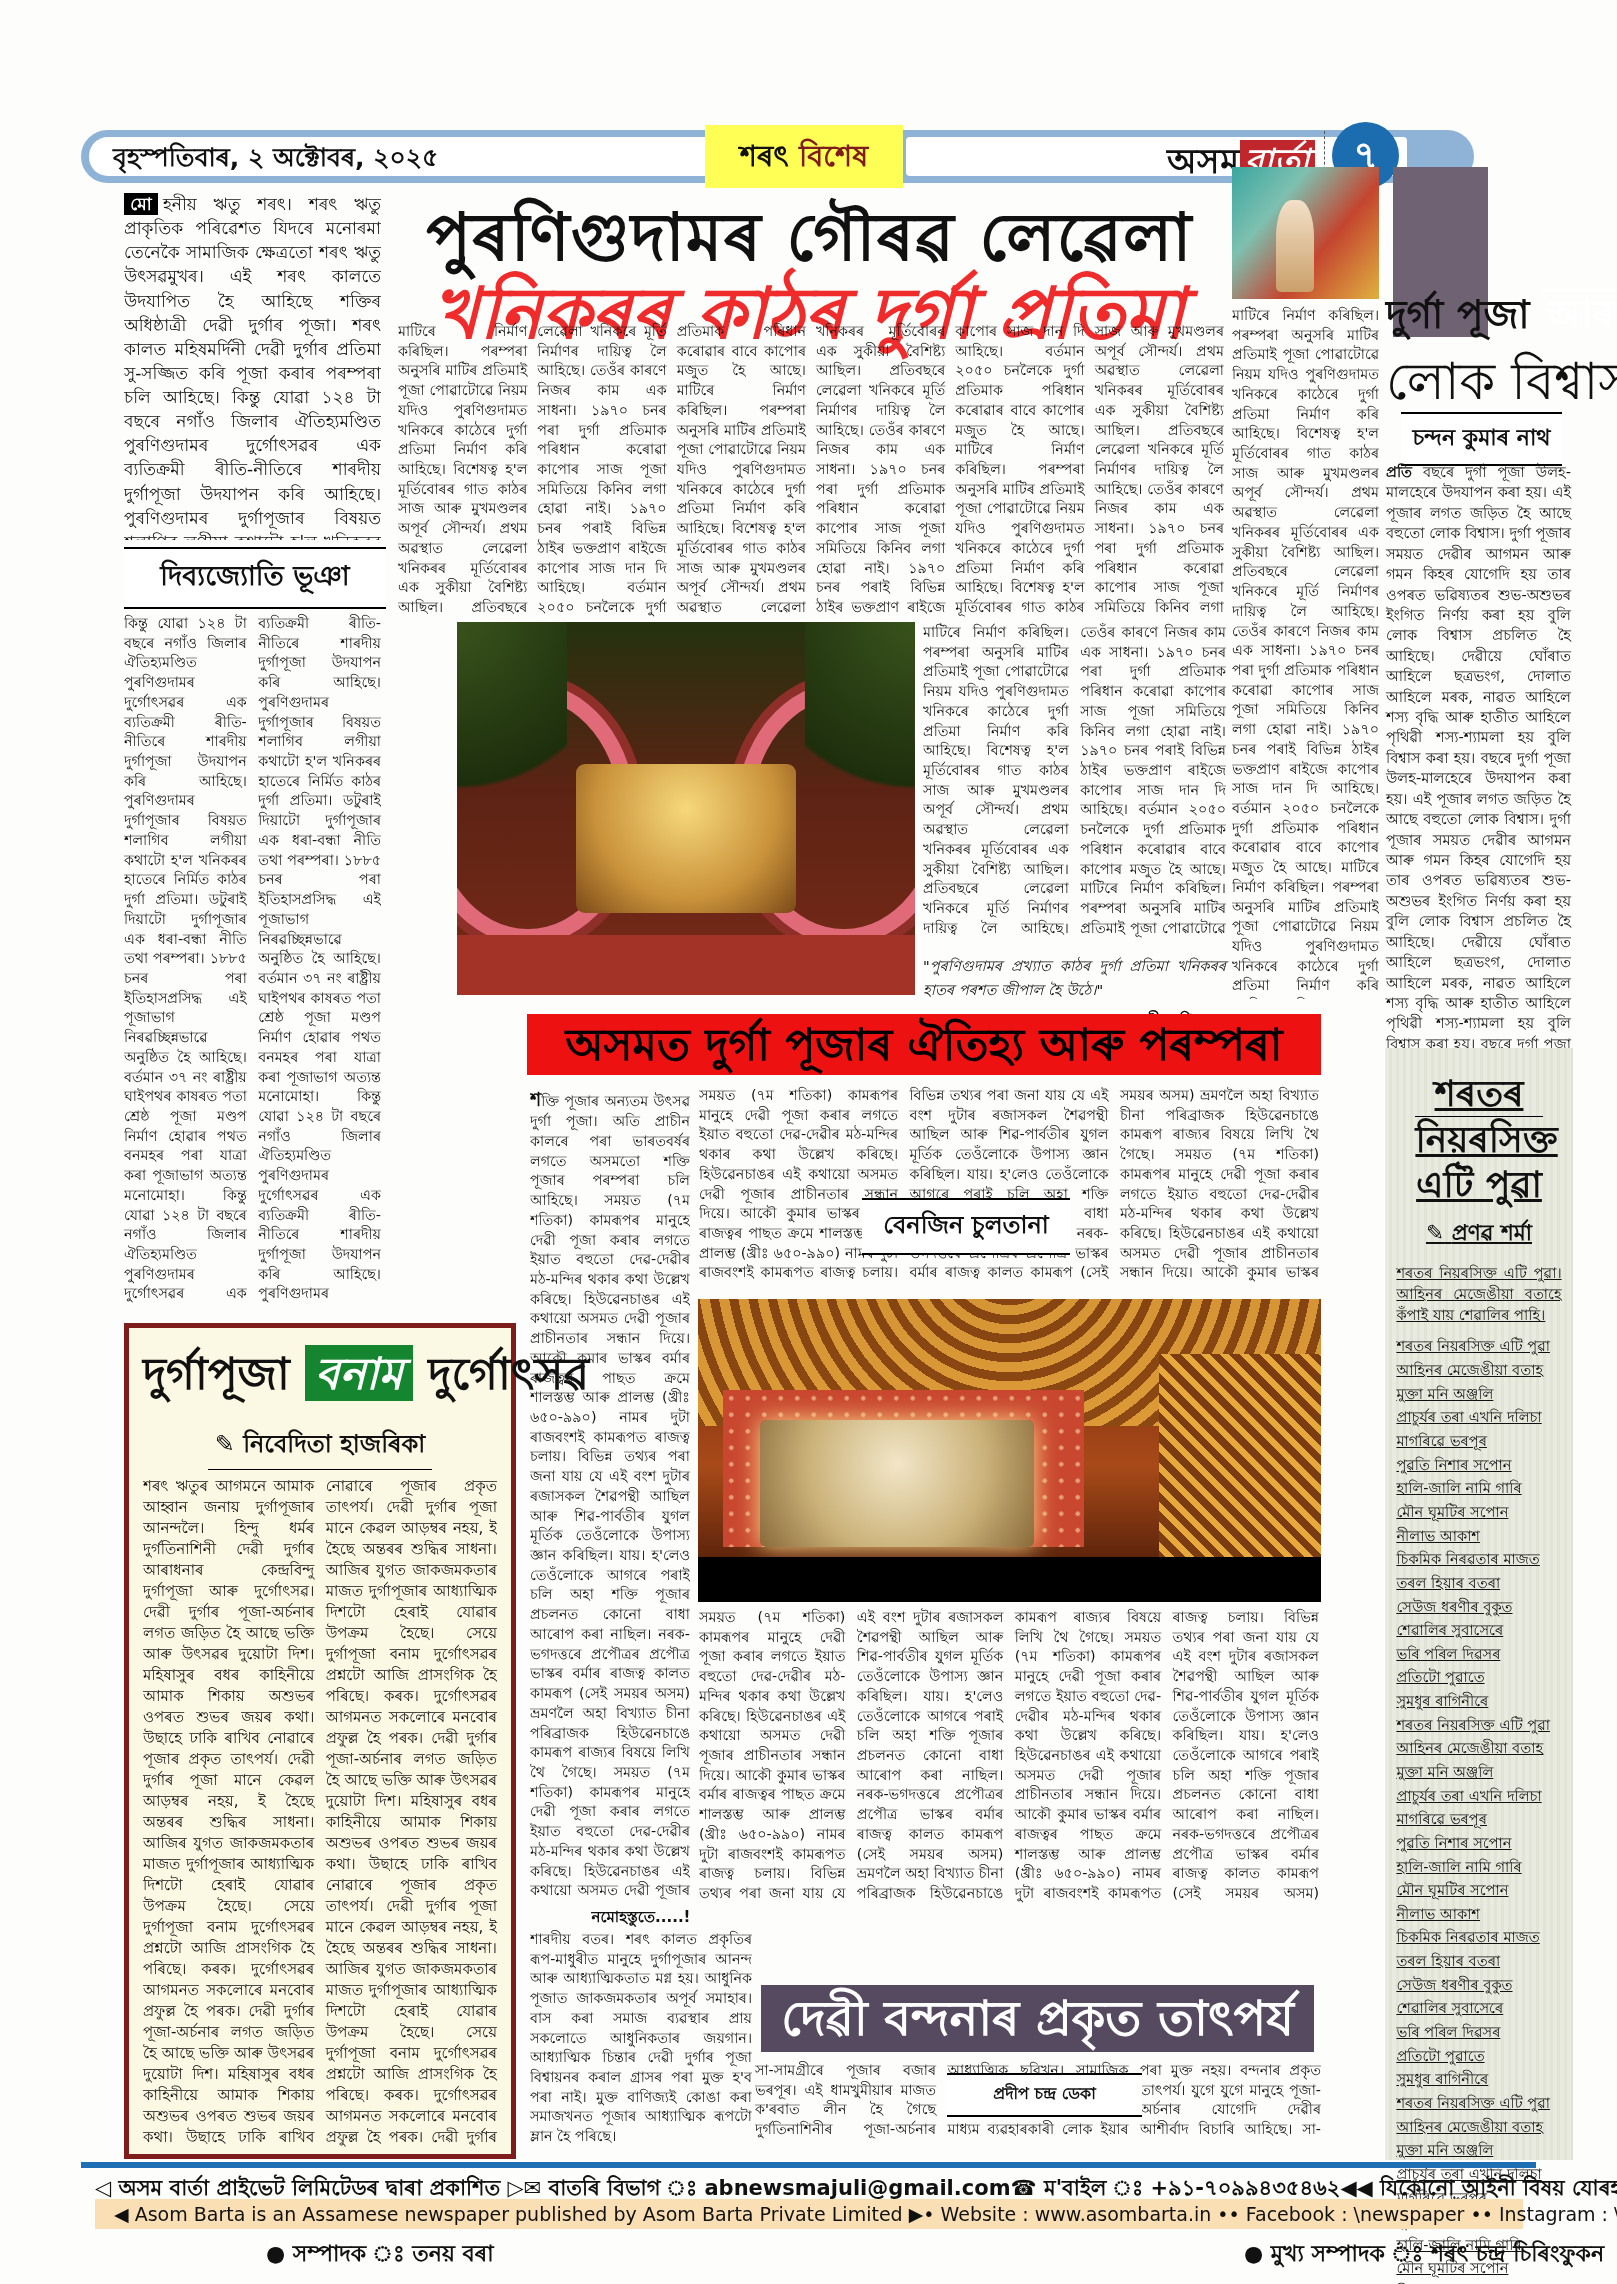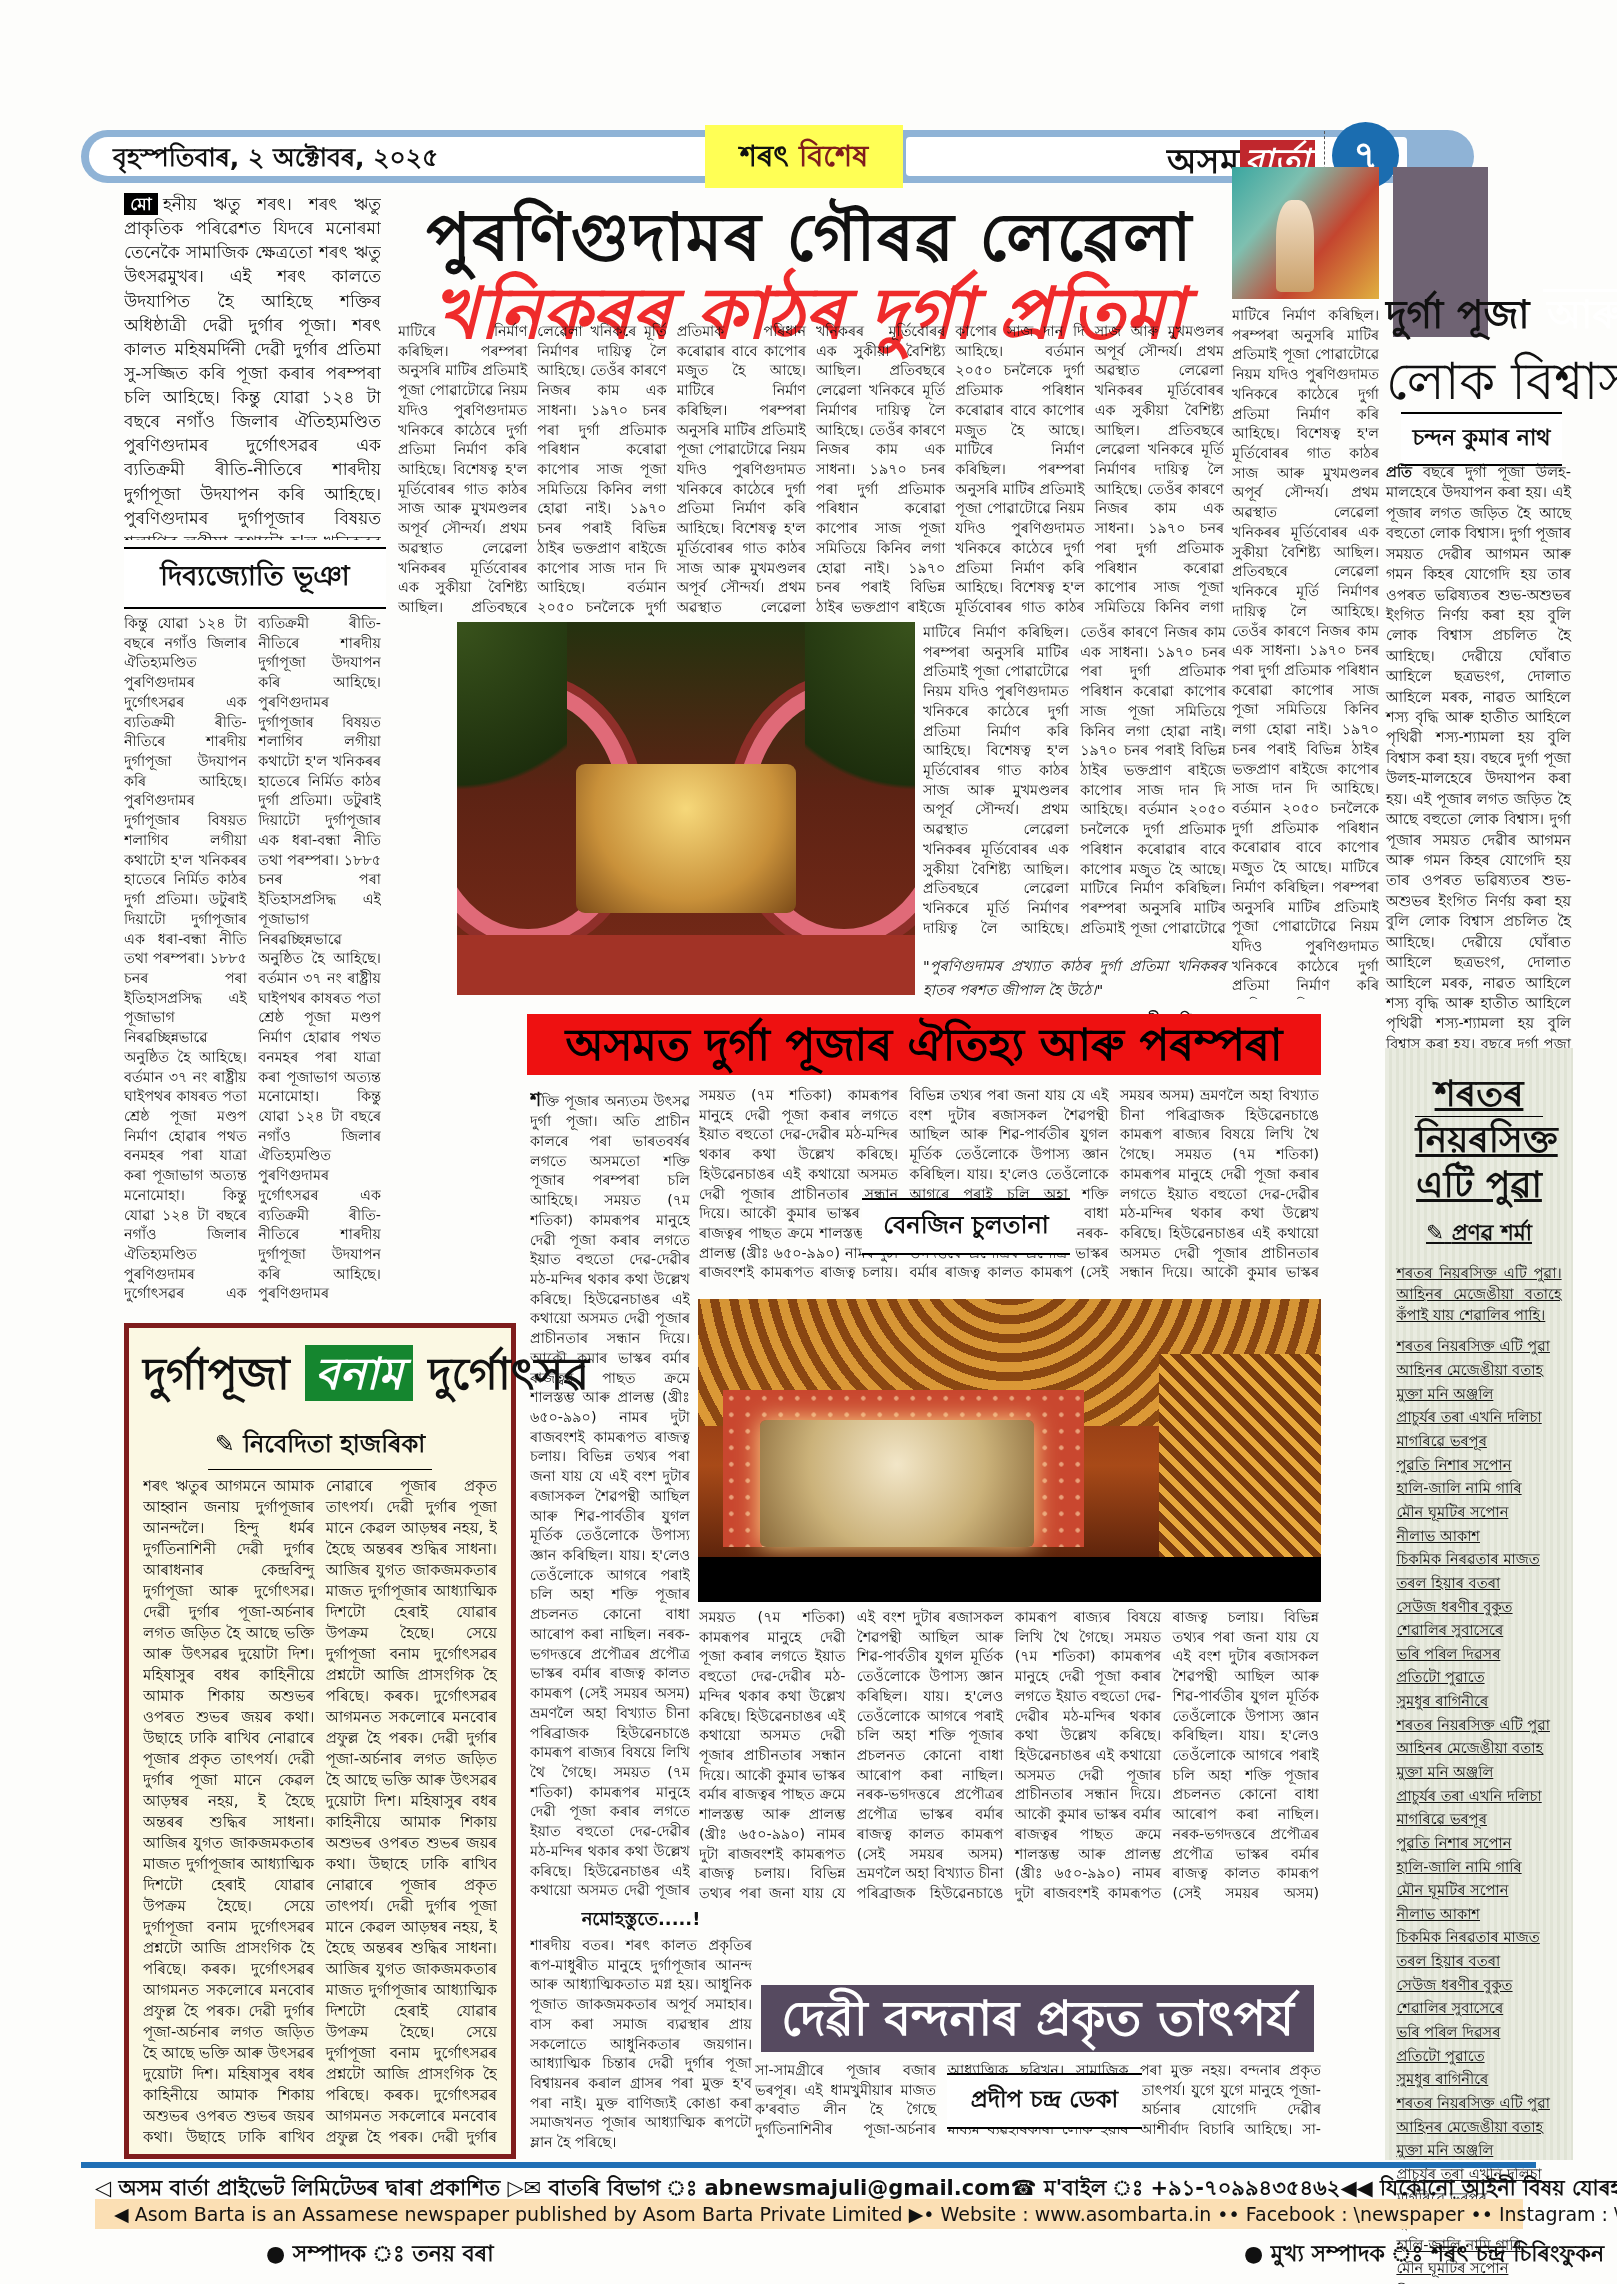--- a/index.html
+++ b/index.html
@@ -224,40 +224,40 @@
     <div class="ceiling"></div>
     <div class="wall"></div>
     <div class="stage"></div>
     <div class="lattice"></div>
     <div class="crowd"></div>
   </div>
 
   <div class="abs just body-sm cols4" style="left:699px;top:1608px;width:620px;height:296px;">সময়ত (৭ম শতিকা) কামৰূপৰ মানুহে দেৱী পূজা কৰাৰ লগতে ইয়াত বহুতো দেৱ-দেৱীৰ মঠ-মন্দিৰ থকাৰ কথা উল্লেখ কৰিছে। হিউৱেনচাঙৰ এই কথায়ো অসমত দেৱী পূজাৰ প্ৰাচীনতাৰ সন্ধান দিয়ে। আকৌ কুমাৰ ভাস্কৰ বৰ্মাৰ ৰাজত্বৰ পাছত ক্ৰমে শালস্তম্ভ আৰু প্ৰালম্ভ (খ্ৰীঃ ৬৫০-৯৯০) নামৰ দুটা ৰাজবংশই কামৰূপত ৰাজত্ব চলায়। বিভিন্ন তথ্যৰ পৰা জনা যায় যে এই বংশ দুটাৰ ৰজাসকল শৈৱপন্থী আছিল আৰু শিৱ-পাৰ্বতীৰ যুগল মূৰ্তিক তেওঁলোকে উপাস্য জ্ঞান কৰিছিল। যায়। হ'লেও তেওঁলোকে আগৰে পৰাই চলি অহা শক্তি পূজাৰ প্ৰচলনত কোনো বাধা আৰোপ কৰা নাছিল। নৰক-ভগদত্তৰে প্ৰপৌত্ৰৰ প্ৰপৌত্ৰ ভাস্কৰ বৰ্মাৰ ৰাজত্ব কালত কামৰূপ (সেই সময়ৰ অসম) ভ্ৰমণলৈ অহা বিখ্যাত চীনা পৰিব্ৰাজক হিউৱেনচাঙে কামৰূপ ৰাজ্যৰ বিষয়ে লিখি থৈ গৈছে। সময়ত (৭ম শতিকা) কামৰূপৰ মানুহে দেৱী পূজা কৰাৰ লগতে ইয়াত বহুতো দেৱ-দেৱীৰ মঠ-মন্দিৰ থকাৰ কথা উল্লেখ কৰিছে। হিউৱেনচাঙৰ এই কথায়ো অসমত দেৱী পূজাৰ প্ৰাচীনতাৰ সন্ধান দিয়ে। আকৌ কুমাৰ ভাস্কৰ বৰ্মাৰ ৰাজত্বৰ পাছত ক্ৰমে শালস্তম্ভ আৰু প্ৰালম্ভ (খ্ৰীঃ ৬৫০-৯৯০) নামৰ দুটা ৰাজবংশই কামৰূপত ৰাজত্ব চলায়। বিভিন্ন তথ্যৰ পৰা জনা যায় যে এই বংশ দুটাৰ ৰজাসকল শৈৱপন্থী আছিল আৰু শিৱ-পাৰ্বতীৰ যুগল মূৰ্তিক তেওঁলোকে উপাস্য জ্ঞান কৰিছিল। যায়। হ'লেও তেওঁলোকে আগৰে পৰাই চলি অহা শক্তি পূজাৰ প্ৰচলনত কোনো বাধা আৰোপ কৰা নাছিল। নৰক-ভগদত্তৰে প্ৰপৌত্ৰৰ প্ৰপৌত্ৰ ভাস্কৰ বৰ্মাৰ ৰাজত্ব কালত কামৰূপ (সেই সময়ৰ অসম) ভ্ৰমণলৈ অহা বিখ্যাত চীনা পৰিব্ৰাজক হিউৱেনচাঙে কামৰূপ ৰাজ্যৰ বিষয়ে লিখি থৈ গৈছে। সময়ত (৭ম শতিকা) কামৰূপৰ মানুহে দেৱী পূজা কৰাৰ লগতে ইয়াত বহুতো দেৱ-দেৱীৰ মঠ-মন্দিৰ থকাৰ কথা উল্লেখ কৰিছে। হিউৱেনচাঙৰ এই কথায়ো অসমত দেৱী পূজাৰ প্ৰাচীনতাৰ সন্ধান দিয়ে। আকৌ কুমাৰ ভাস্কৰ বৰ্মাৰ ৰাজত্বৰ পাছত ক্ৰমে শালস্তম্ভ আৰু প্ৰালম্ভ (খ্ৰীঃ ৬৫০-৯৯০) নামৰ দুটা ৰাজবংশই কামৰূপত ৰাজত্ব চলায়। বিভিন্ন তথ্যৰ পৰা জনা যায় যে এই বংশ দুটাৰ ৰজাসকল শৈৱপন্থী আছিল আৰু শিৱ-পাৰ্বতীৰ যুগল মূৰ্তিক তেওঁলোকে উপাস্য জ্ঞান কৰিছিল। যায়। হ'লেও তেওঁলোকে আগৰে পৰাই চলি অহা শক্তি পূজাৰ প্ৰচলনত কোনো বাধা আৰোপ কৰা নাছিল। নৰক-ভগদত্তৰে প্ৰপৌত্ৰৰ প্ৰপৌত্ৰ ভাস্কৰ বৰ্মাৰ ৰাজত্ব কালত কামৰূপ (সেই সময়ৰ অসম) ভ্ৰমণলৈ অহা বিখ্যাত চীনা পৰিব্ৰাজক হিউৱেনচাঙে কামৰূপ ৰাজ্যৰ বিষয়ে লিখি থৈ গৈছে।</div>
 
   <div class="abs" style="left:530px;top:1905px;width:222px;height:254px;overflow:hidden;">
-    <div class="ctr" style="font-size:18px;font-weight:bold;">নমোহস্তুতে.....!</div>
+    <div class="ctr" style="font-size:15px;font-weight:bold;">নমোহস্তুতে.....!</div>
     <div class="just body-sm" style="height:228px;">শাৰদীয় বতৰ। শৰৎ কালত প্ৰকৃতিৰ ৰূপ-মাধুৰীত মানুহে দুৰ্গাপূজাৰ আনন্দ আৰু আধ্যাত্মিকতাত মগ্ন হয়। আধুনিক পূজাত জাকজমকতাৰ অপূৰ্ব সমাহাৰ। বাস কৰা সমাজ ব্যৱস্থাৰ প্ৰায় সকলোতে আধুনিকতাৰ জয়গান। আধ্যাত্মিক চিন্তাৰ দেৱী দুৰ্গাৰ পূজা বিশ্বায়নৰ কৰাল গ্ৰাসৰ পৰা মুক্ত হ'ব পৰা নাই। মুক্ত বাণিজ্যই কোঙা কৰা সমাজখনত পূজাৰ আধ্যাত্মিক ৰূপটো ম্লান হৈ পৰিছে।</div>
   </div>
 
   <div class="abs" id="versus">
     <div id="versus-title">
       <span>দুৰ্গাপূজা </span><span class="vs">বনাম</span><span> দুৰ্গোৎসৱ</span>
     </div>
     <div id="versus-author">
       <span class="rule">
         <span>✎</span>
         <span>নিবেদিতা হাজৰিকা</span>
       </span>
     </div>
     <div class="just body-md cols2" style="height:685px;margin-top:6.3px;">শৰৎ ঋতুৰ আগমনে আমাক আহ্বান জনায় দুৰ্গাপূজাৰ আনন্দলৈ। হিন্দু ধৰ্মৰ দুৰ্গতিনাশিনী দেৱী দুৰ্গাৰ আৰাধনাৰ কেন্দ্ৰবিন্দু দুৰ্গাপূজা আৰু দুৰ্গোৎসৱ। দেৱী দুৰ্গাৰ পূজা-অৰ্চনাৰ লগত জড়িত হৈ আছে ভক্তি আৰু উৎসৱৰ দুয়োটা দিশ। মহিষাসুৰ বধৰ কাহিনীয়ে আমাক শিকায় অশুভৰ ওপৰত শুভৰ জয়ৰ কথা। উছাহে ঢাকি ৰাখিব নোৱাৰে পূজাৰ প্ৰকৃত তাৎপৰ্য। দেৱী দুৰ্গাৰ পূজা মানে কেৱল আড়ম্বৰ নহয়, ই হৈছে অন্তৰৰ শুদ্ধিৰ সাধনা। আজিৰ যুগত জাকজমকতাৰ মাজত দুৰ্গাপূজাৰ আধ্যাত্মিক দিশটো হেৰাই যোৱাৰ উপক্ৰম হৈছে। সেয়ে দুৰ্গাপূজা বনাম দুৰ্গোৎসৱৰ প্ৰশ্নটো আজি প্ৰাসংগিক হৈ পৰিছে। কৰক। দুৰ্গোৎসৱৰ আগমনত সকলোৰে মনবোৰ প্ৰফুল্ল হৈ পৰক। দেৱী দুৰ্গাৰ পূজা-অৰ্চনাৰ লগত জড়িত হৈ আছে ভক্তি আৰু উৎসৱৰ দুয়োটা দিশ। মহিষাসুৰ বধৰ কাহিনীয়ে আমাক শিকায় অশুভৰ ওপৰত শুভৰ জয়ৰ কথা। উছাহে ঢাকি ৰাখিব নোৱাৰে পূজাৰ প্ৰকৃত তাৎপৰ্য। দেৱী দুৰ্গাৰ পূজা মানে কেৱল আড়ম্বৰ নহয়, ই হৈছে অন্তৰৰ শুদ্ধিৰ সাধনা। আজিৰ যুগত জাকজমকতাৰ মাজত দুৰ্গাপূজাৰ আধ্যাত্মিক দিশটো হেৰাই যোৱাৰ উপক্ৰম হৈছে। সেয়ে দুৰ্গাপূজা বনাম দুৰ্গোৎসৱৰ প্ৰশ্নটো আজি প্ৰাসংগিক হৈ পৰিছে। কৰক। দুৰ্গোৎসৱৰ আগমনত সকলোৰে মনবোৰ প্ৰফুল্ল হৈ পৰক। দেৱী দুৰ্গাৰ পূজা-অৰ্চনাৰ লগত জড়িত হৈ আছে ভক্তি আৰু উৎসৱৰ দুয়োটা দিশ। মহিষাসুৰ বধৰ কাহিনীয়ে আমাক শিকায় অশুভৰ ওপৰত শুভৰ জয়ৰ কথা। উছাহে ঢাকি ৰাখিব নোৱাৰে পূজাৰ প্ৰকৃত তাৎপৰ্য। দেৱী দুৰ্গাৰ পূজা মানে কেৱল আড়ম্বৰ নহয়, ই হৈছে অন্তৰৰ শুদ্ধিৰ সাধনা। আজিৰ যুগত জাকজমকতাৰ মাজত দুৰ্গাপূজাৰ আধ্যাত্মিক দিশটো হেৰাই যোৱাৰ উপক্ৰম হৈছে। সেয়ে দুৰ্গাপূজা বনাম দুৰ্গোৎসৱৰ প্ৰশ্নটো আজি প্ৰাসংগিক হৈ পৰিছে। কৰক। দুৰ্গোৎসৱৰ আগমনত সকলোৰে মনবোৰ প্ৰফুল্ল হৈ পৰক। দেৱী দুৰ্গাৰ পূজা-অৰ্চনাৰ লগত জড়িত হৈ আছে ভক্তি আৰু উৎসৱৰ দুয়োটা দিশ। মহিষাসুৰ বধৰ কাহিনীয়ে আমাক শিকায় অশুভৰ ওপৰত শুভৰ জয়ৰ কথা। উছাহে ঢাকি ৰাখিব নোৱাৰে পূজাৰ প্ৰকৃত তাৎপৰ্য। দেৱী দুৰ্গাৰ পূজা মানে কেৱল আড়ম্বৰ নহয়, ই হৈছে অন্তৰৰ শুদ্ধিৰ সাধনা। আজিৰ যুগত জাকজমকতাৰ মাজত দুৰ্গাপূজাৰ আধ্যাত্মিক দিশটো হেৰাই যোৱাৰ উপক্ৰম হৈছে। সেয়ে দুৰ্গাপূজা বনাম দুৰ্গোৎসৱৰ প্ৰশ্নটো আজি প্ৰাসংগিক হৈ পৰিছে। কৰক। দুৰ্গোৎসৱৰ আগমনত সকলোৰে মনবোৰ প্ৰফুল্ল হৈ পৰক।</div>
   </div>
 
   <div class="abs" id="grand-sub">দেৱী বন্দনাৰ প্ৰকৃত তাৎপৰ্য</div>
   <div class="abs just body-sm cols3" style="left:755px;top:2061px;width:566px;height:96px;">সা-সামগ্ৰীৰে পূজাৰ বজাৰ ভৰপূৰ। এই ধামখুমীয়াৰ মাজত ক'ৰবাত লীন হৈ গৈছে দুৰ্গতিনাশিনীৰ পূজা-অৰ্চনাৰ আধ্যাত্মিক ছবিখন। সামাজিক মাধ্যমত জনাই দিয়া হয় পূজাৰ ভক্তি। অধিক সংখ্যক সামাজিক মাধ্যম ব্যৱহাৰকাৰী লোক ইয়াৰ পৰা মুক্ত নহয়। বন্দনাৰ প্ৰকৃত তাৎপৰ্য। যুগে যুগে মানুহে পূজা-অৰ্চনাৰ যোগেদি দেৱীৰ আশীৰ্বাদ বিচাৰি আহিছে। সা-সামগ্ৰীৰে পূজাৰ বজাৰ ভৰপূৰ। এই ধামখুমীয়াৰ মাজত ক'ৰবাত লীন হৈ গৈছে দুৰ্গতিনাশিনীৰ পূজা-অৰ্চনাৰ আধ্যাত্মিক ছবিখন। সামাজিক মাধ্যমত জনাই দিয়া হয় পূজাৰ ভক্তি। অধিক সংখ্যক সামাজিক মাধ্যম ব্যৱহাৰকাৰী লোক ইয়াৰ পৰা মুক্ত নহয়। বন্দনাৰ প্ৰকৃত তাৎপৰ্য। যুগে যুগে মানুহে পূজা-অৰ্চনাৰ যোগেদি দেৱীৰ আশীৰ্বাদ বিচাৰি আহিছে।</div>
-  <div class="abs authorbox" style="left:947px;top:2073px;width:190px;font-size:23px;z-index:3;">প্ৰদীপ চন্দ্ৰ ডেকা</div>
+  <div class="abs authorbox" style="left:947px;top:2073px;width:190px;font-size:16px;z-index:3;">প্ৰদীপ চন্দ্ৰ ডেকা</div>
 
   <div class="abs" id="foot-rule"></div>
   <div class="abs" id="foot-row1">
     <span>◁  অসম বাৰ্তা প্ৰাইভেট লিমিটেডৰ দ্বাৰা প্ৰকাশিত  ▷</span>
     <span>✉ বাতৰি বিভাগ ঃ abnewsmajuli@gmail.com</span>
     <span>☎ ম'বাইল ঃ +৯১-৭০৯৯৪৩৫৪৬২</span>
     <span>◀◀ যিকোনো আইনী বিষয় যোৰহাটৰ আদালততহে প্ৰযোজ্য হ'ব ▶▶</span>
   </div>
   <div class="abs" id="foot-peach">
     <span>◀ Asom Barta is an Assamese newspaper published by Asom Barta Private Limited ▶</span>

